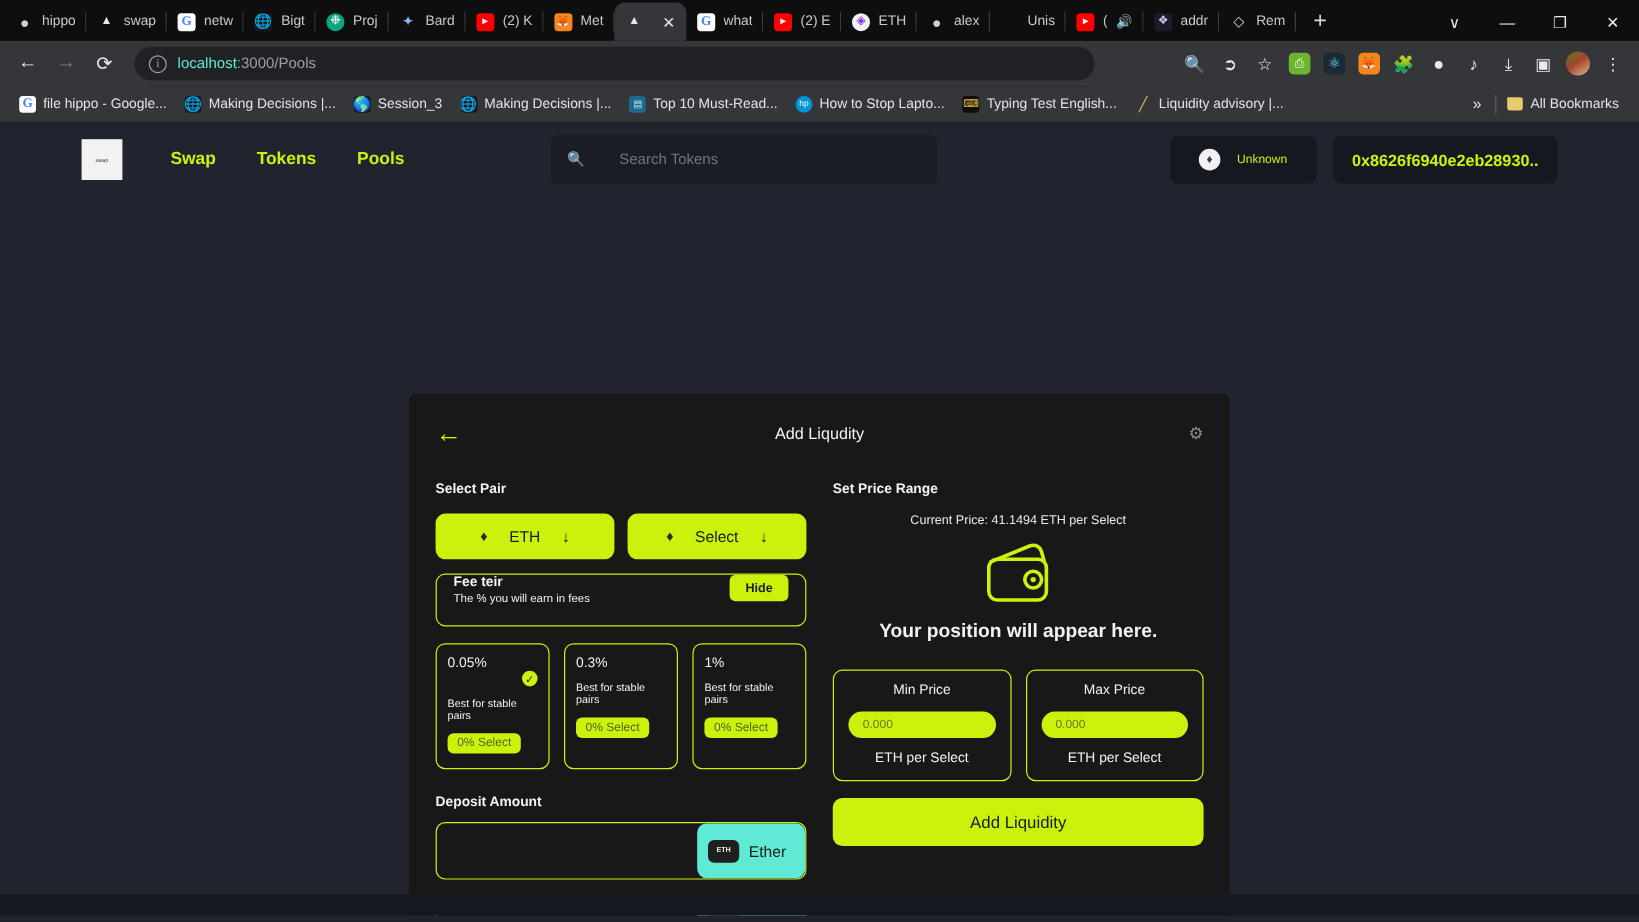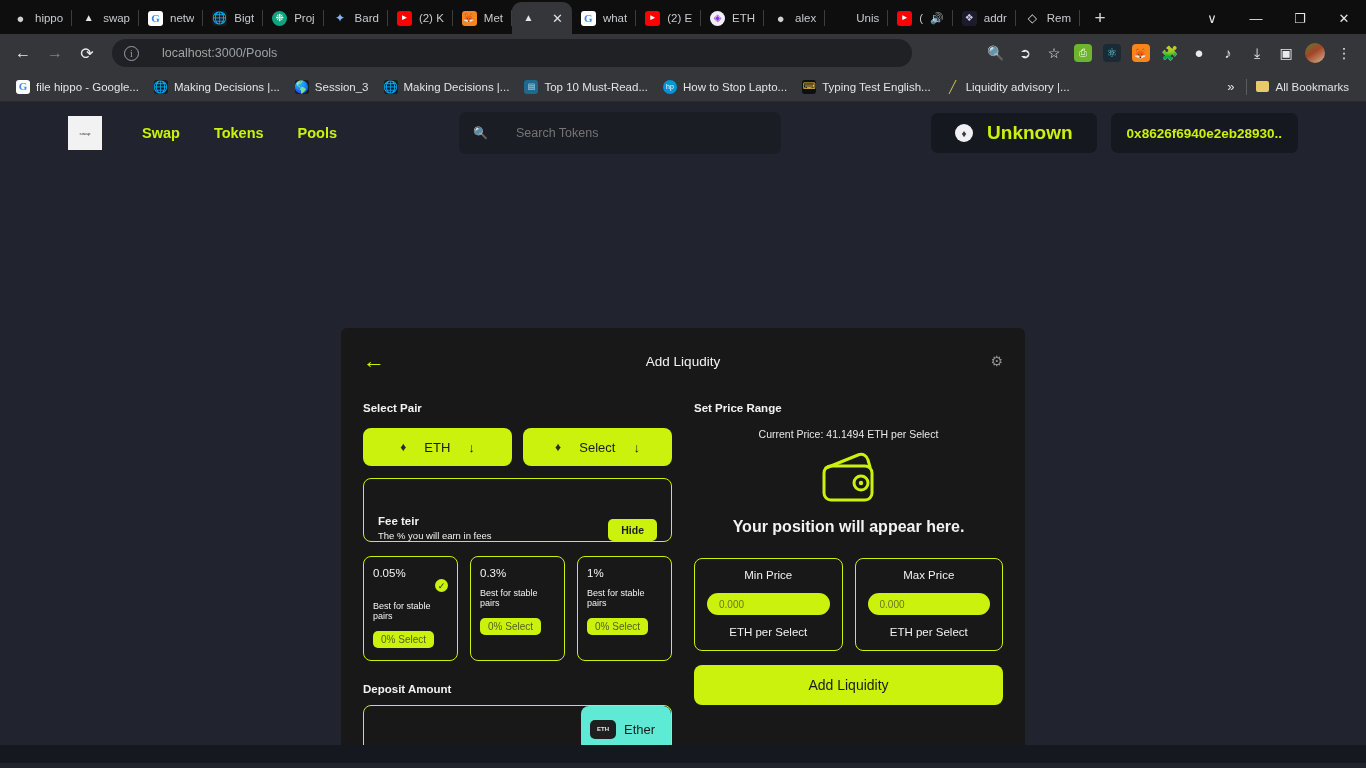--- a/index.html
+++ b/index.html
@@ -122,21 +122,21 @@
     width: 15px; height: 15px;
     border: 1.2px solid #9aa0a6;
     border-radius: 50%;
     color: #9aa0a6;
     font-size: 10px;
     display: flex; align-items: center; justify-content: center;
     font-family: "Liberation Serif", serif;
     flex: 0 0 15px;
   }
   .omnibox .url { font-size: 12.5px; color: #9aa0a6; white-space: nowrap; }
-  .omnibox .url b { color: #a3a3a3; font-weight: 400; margin-left: 14px; }
+  .omnibox .url b { color: #5eead4; font-weight: 400; }
   .tb-icons { display: flex; align-items: center; gap: 1px; margin-left: auto; }
   .tbi {
     width: 28px; height: 28px;
     display: flex; align-items: center; justify-content: center;
     color: #e8eaed; font-size: 14px;
     border-radius: 50%;
   }
   .ext-green { width: 18px; height: 18px; background: #6cb52d; border-radius: 4px; display:flex;align-items:center;justify-content:center;color:#fff;font-size:10px;}
   .ext-react { width: 18px; height: 18px; background: #1b2a34; border-radius: 4px; display:flex;align-items:center;justify-content:center;color:#61dafb;font-size:12px;}
   .ext-fox { width: 18px; height: 18px; background: #f6851b; border-radius: 4px; display:flex;align-items:center;justify-content:center;color:#fff;font-size:10px;}
@@ -218,21 +218,21 @@
     gap: 14px;
     padding: 0 24px;
   }
   .eth-badge {
     width: 18px; height: 18px; border-radius: 50%;
     background: #f0f0f5;
     display: flex; align-items: center; justify-content: center;
     color: #3c3c3d; font-size: 10px;
     flex: 0 0 18px;
   }
-  .wallet-net-label { color: #cbf20d; font-size: 19px; font-weight: bold; }
+  .wallet-net-label { color: #cbf20d; font-size: 10px; font-weight: normal; }
   .wallet-addr {
     height: 40px;
     background: #16181f;
     border-radius: 7px;
     display: flex; align-items: center;
     padding: 0 16px;
     color: #cbf20d; font-size: 13.5px; font-weight: bold;
   }
 
   
@@ -274,24 +274,24 @@
     display: flex; align-items: center; justify-content: center;
     gap: 18px;
     color: #1b1b1b;
     font-size: 13px;
   }
   .pair-tokico { font-size: 12px; color: #2b2b2b; }
   .pair-chev { font-size: 13px; color: #1b1b1b; }
 
   .feetier {
     margin-top: 12px;
-    height: 64px;
+    height: 44px;
     border: 1px solid #cbf20d;
     border-radius: 8px;
-    display: flex; align-items: flex-end;
+    display: flex; align-items: flex-start;
     padding: 0 14px;
   }
   .ft-title { color: #f2f2f2; font-size: 11.5px; font-weight: bold; }
   .ft-sub { color: #f2f2f2; font-size: 9.5px; margin-top: 3px; }
   .ft-hide {
     margin-left: auto;
     background: #cbf20d;
     color: #1b1b1b;
     font-size: 10.5px; font-weight: bold;
     border-radius: 5px;

